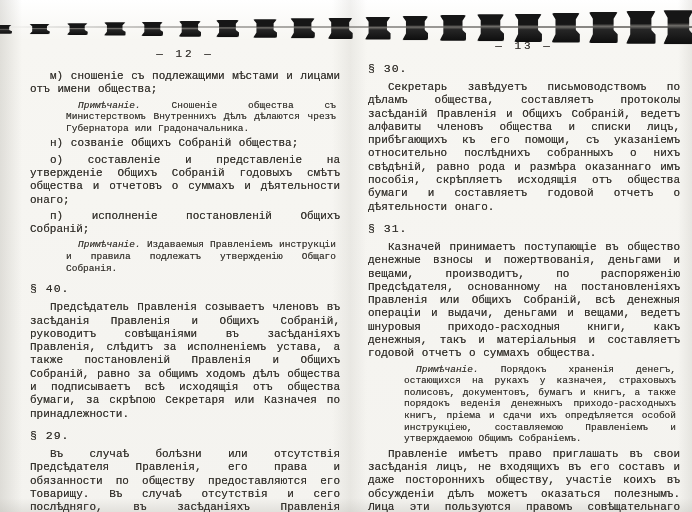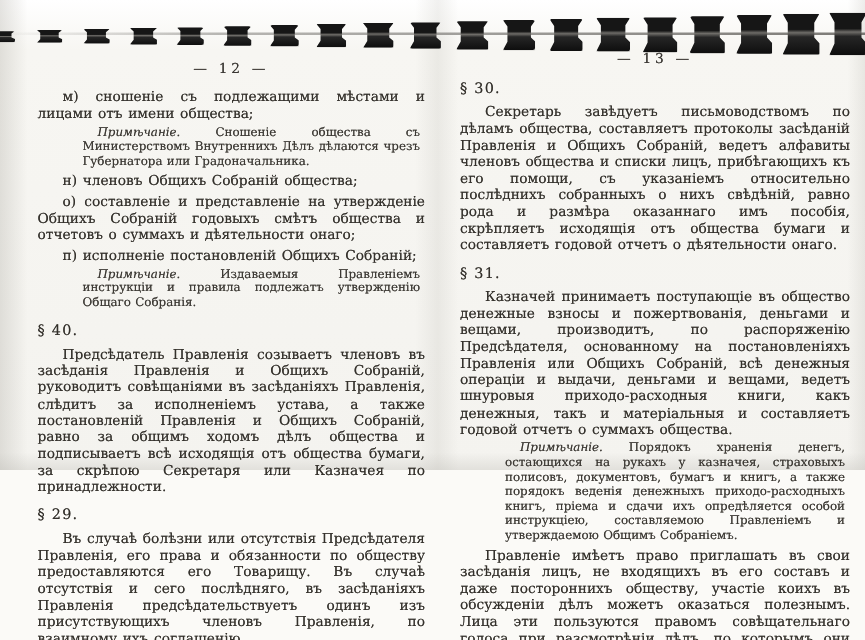--- a/index.html
+++ b/index.html
@@ -2,27 +2,28 @@
 <html><head>
 <meta charset="utf-8">
 <style>
   html,body{margin:0;padding:0;}
   body{
     width:692px;height:512px;overflow:hidden;
     background:#fbfaf7;
     font-family:"DejaVu Serif", serif;
   }
   .photo{
-    position:relative;width:692px;height:376px;
+    position:relative;width:692px;height:512px;
     background:
       linear-gradient(90deg, rgba(185,183,176,.38) 0, rgba(255,255,255,0) 22px),
       linear-gradient(270deg, rgba(196,194,188,.30) 0, rgba(255,255,255,0) 14px),
       linear-gradient(0deg, rgba(178,176,170,.28) 0, rgba(255,255,255,0) 14px),
       linear-gradient(90deg, rgba(0,0,0,0) 48%, rgba(168,166,158,.16) 50.6%, rgba(0,0,0,0) 53%),
       linear-gradient(180deg, #ffffff 0, #f7f6f2 40px, #f4f3ef 100%);
+    font-family: Liberation Mono, monospace;
   }
   
   .binding{position:absolute;top:0;left:0;width:692px;height:58px;z-index:5;}
   .wire{
     position:absolute;top:26px;left:0;width:100%;height:1.5px;
     background:linear-gradient(90deg, rgba(130,128,124,0) 0%, rgba(130,128,124,.55) 25%, rgba(110,108,104,.9) 100%);
   }
   .clip{
     position:absolute;
     background:linear-gradient(180deg,#161616 0%,#161616 38%,#6e6c68 46%,#262626 56%,#0e0e0e 100%);
@@ -81,21 +82,21 @@
       <div class="clip" style="width: 28.8889px; height: 31.2222px; left: 588.8px; top: 11.8911px;"></div>
       <div class="clip" style="width: 29.4444px; height: 32.6111px; left: 626.1px; top: 11.0856px;"></div>
       <div class="clip" style="width: 30px; height: 34px; left: 663.4px; top: 10.28px;"></div>
     </div>
 
   <div class="page page-left">
     <div class="page-number">— 12 —</div>
     <div class="page-body">
         <p class="item">м) сношеніе съ подлежащими мѣстами и лицами отъ имени общества;</p>
         <p class="note"><i>Примѣчаніе.</i> <span>Сношеніе общества съ Министерствомъ Внутреннихъ Дѣлъ дѣлаются чрезъ Губернатора или Градоначальника.</span></p>
-        <p class="item">н) членовъ Общихъ Собраній общества;</p>
+        <p class="item">н) созваніе Общихъ Собраній общества;</p>
         <p class="item">о) составленіе и представленіе на утвержденіе Общихъ Собраній годовыхъ смѣтъ общества и отчетовъ о суммахъ и дѣятельности онаго;</p>
         <p class="item">п) исполненіе постановленій Общихъ Собраній;</p>
         <p class="note"><i>Примѣчаніе.</i> <span>Издаваемыя Правленіемъ инструкціи и правила подлежатъ утвержденію Общаго Собранія.</span></p>
         <div class="heading">§ 40.</div>
         <p class="para">Предсѣдатель Правленія созываетъ членовъ въ засѣданія Правленія и Общихъ Собраній, руководитъ совѣщаніями въ засѣданіяхъ Правленія, слѣдитъ за исполненіемъ устава, а также постановленій Правленія и Общихъ Собраній, равно за общимъ ходомъ дѣлъ общества и подписываетъ всѣ исходящія отъ общества бумаги, за скрѣпою Секретаря или Казначея по принадлежности.</p>
         <div class="heading">§ 29.</div>
         <p class="para">Въ случаѣ болѣзни или отсутствія Предсѣдателя Правленія, его права и обязанности по обществу предоставляются его Товарищу. Въ случаѣ отсутствія и сего послѣдняго, въ засѣданіяхъ Правленія предсѣдательствуетъ одинъ изъ присутствующихъ членовъ Правленія, по взаимному ихъ соглашенію.</p>
       </div>
   </div>
 

